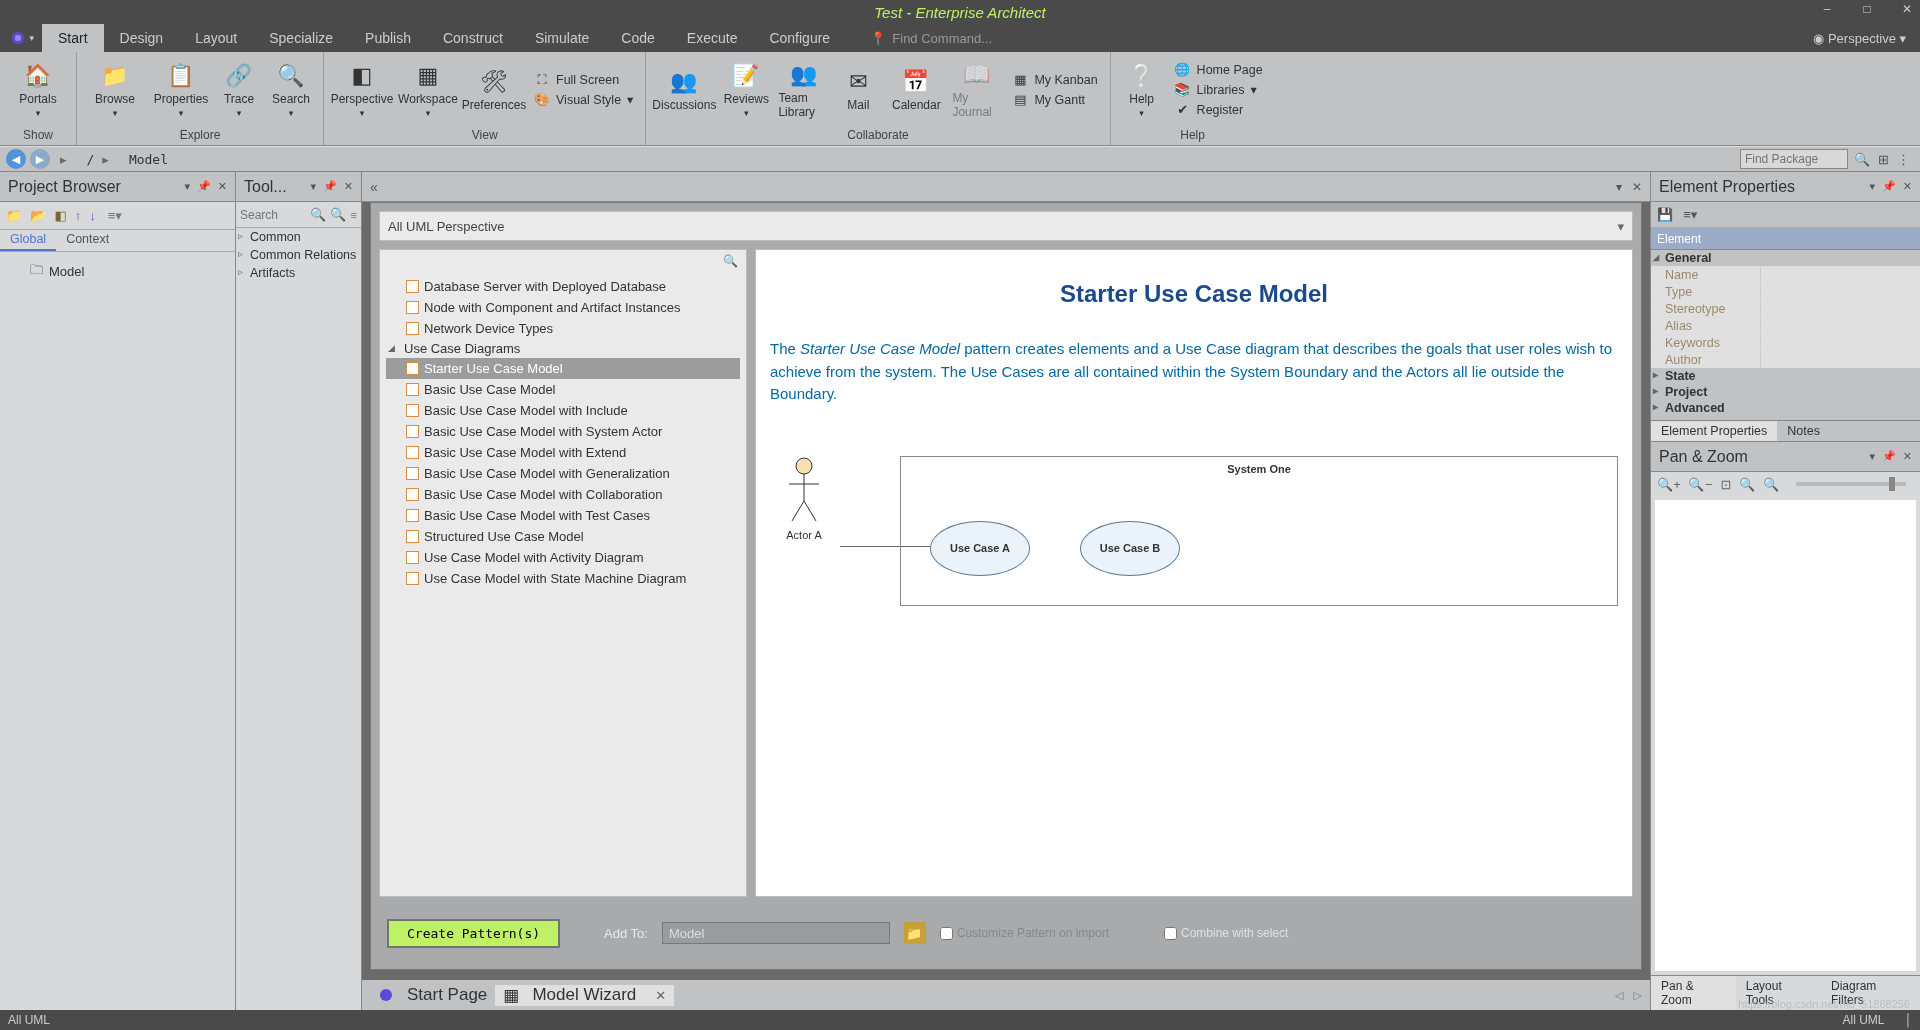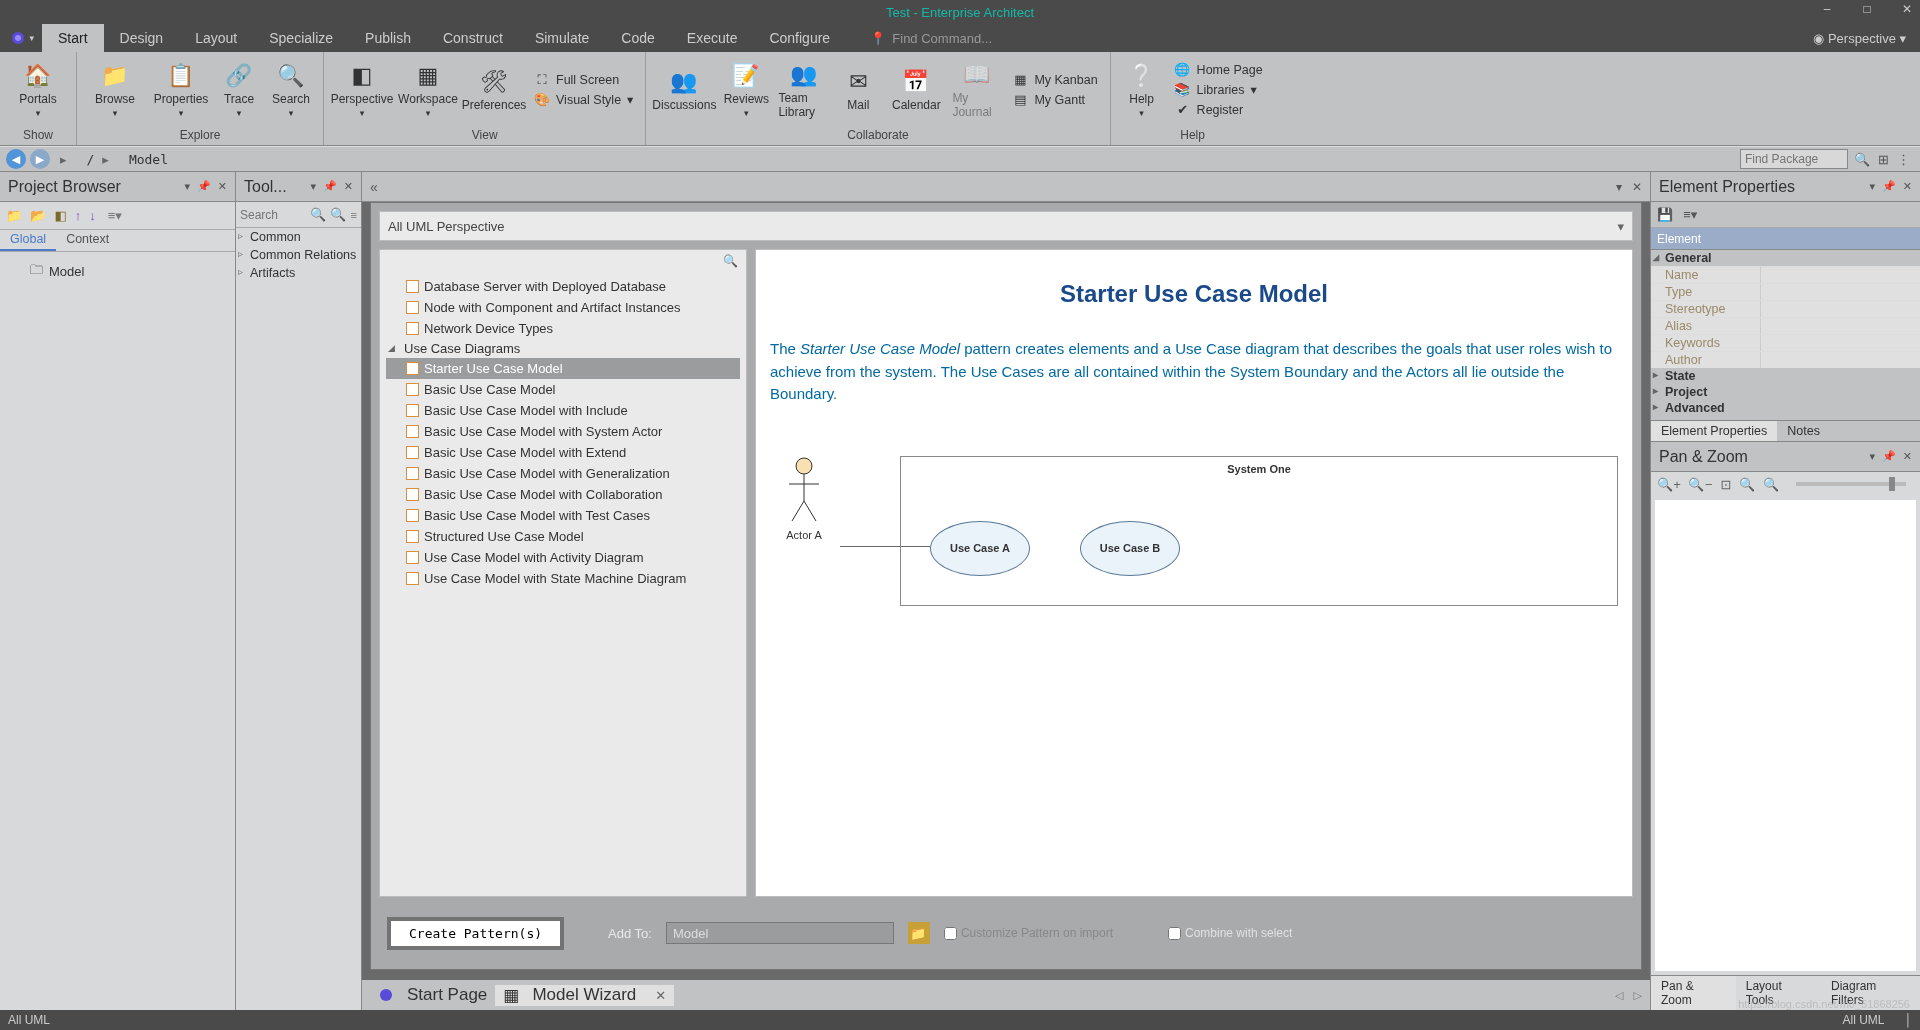--- a/index.html
+++ b/index.html
@@ -1,20 +1,20 @@
 <!DOCTYPE html>
 <html><head>
 <meta charset="utf-8">
 <style>
 * { margin:0; padding:0; box-sizing:border-box; font-family:"Segoe UI",Arial,sans-serif; }
 body { width:1920px; height:1030px; background:#4a4a4a; overflow:hidden; font-size:13px; color:#333; }
 
 
 .titlebar { height:24px; background:#4a4a4a; display:flex; align-items:center; position:relative; }
-.titlebar-title { position:absolute; left:50%; transform:translateX(-50%); color:#14b8a6; font-size:13px; }
+.titlebar-title { position:absolute; left:50%; transform:translateX(-50%); color:#bef264; font-size:15px;font-style:italic; }
 .win-controls { position:absolute; right:4px; top:2px; display:flex; gap:22px; color:#ccc; font-size:12px; }
 .win-btn { width:18px; text-align:center; cursor:pointer; }
 
 
 .ribbon-tabs { height:28px; background:#4a4a4a; display:flex; align-items:center; padding-left:10px; }
 .app-icon { width:24px; height:20px; margin-right:8px; display:flex; align-items:center; justify-content:center; }
 .rtab { padding:0 16px; height:28px; display:flex; align-items:center; color:#ccc; cursor:pointer; font-size:14px; }
 .rtab.active { background:#c0c2c4; color:#222; }
 .ribbon-right { margin-left:auto; display:flex; align-items:center; gap:14px; padding-right:14px; color:#ccc; font-size:13px; }
 .find-cmd { display:flex; align-items:center; gap:6px; color:#999; margin-left:24px; }
@@ -97,21 +97,21 @@
 .actor svg { width:40px; height:70px; }
 .actor-lbl { font-size:11px; color:#333; }
 .sysbox { position:absolute; left:130px; top:0; right:0; height:150px; border:1px solid #888; }
 .sysbox-lbl { text-align:center; font-size:11px; font-weight:600; padding:6px; color:#333; }
 .ucase { position:absolute; width:100px; height:55px; border:1px solid #5a7a9a; background:#eaf2fa; border-radius:50%; display:flex; align-items:center; justify-content:center; font-size:11px; font-weight:600; color:#333; }
 .uc-a { left:160px; top:65px; }
 .uc-b { left:310px; top:65px; }
 .connector { position:absolute; left:70px; top:90px; width:90px; height:1px; background:#666; }
 
 .wz-footer { height:56px; margin:8px; display:flex; align-items:center; gap:14px; padding:0 8px; }
-.create-btn { padding:5px 18px; background:#ffffff; border:4px solid #737373; font-family:monospace; font-size:13px; cursor:pointer; }
+.create-btn { padding:5px 18px; background:#bef264; border:2px solid #737373; font-family:monospace; font-size:13px; cursor:pointer; }
 .addto-lbl { color:#e8e8e8; font-size:13px; margin-left:30px; }
 .addto-input { width:228px; height:22px; background:#9a9c9e; border:1px solid #777; color:#ddd; padding:0 6px; font-size:13px; }
 .folder-btn { width:22px; height:22px; background:#c8a038; display:flex; align-items:center; justify-content:center; cursor:pointer; }
 .chk-lbl { display:flex; align-items:flex-end; gap:4px; color:#888; font-size:12px; font-family:monospace; }
 .chk-lbl.lit { color:#e0e0e0;margin-left:41px; }
 
 .center-bottom-tabs { height:30px; background:#c0c2c4; display:flex; align-items:center; padding:0 8px; }
 .cbtab { display:flex; align-items:center; gap:13px; padding:0 8px; font-size:17px; color:#333; cursor:pointer; }
 .cbtab .close { font-size:13px; margin-left:6px; color:#666; }
 .cbtab-nav { margin-left:auto; display:flex; gap:10px; color:#777; font-size:11px; }

